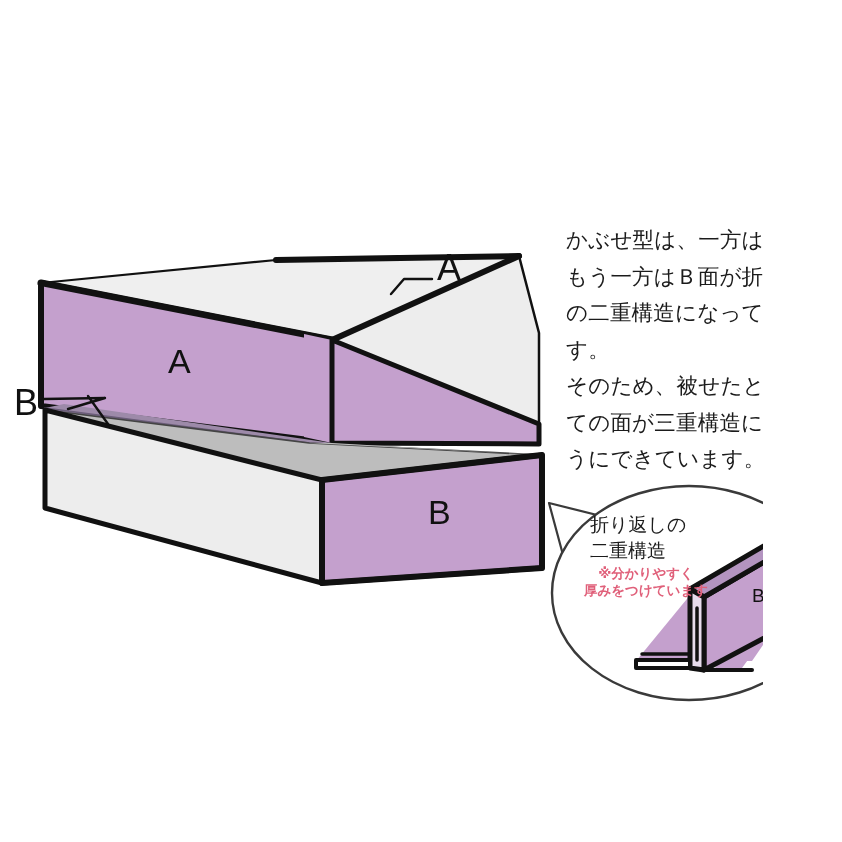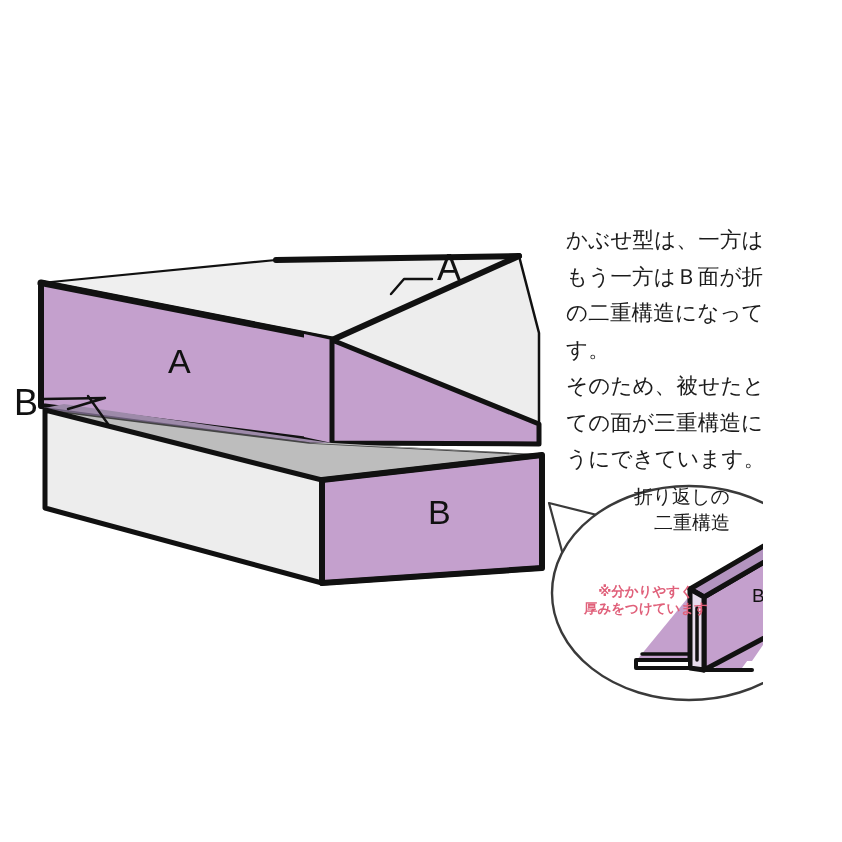--- a/index.html
+++ b/index.html
@@ -33,40 +33,39 @@
     width: 266px;
     font-size: 21.5px;
     line-height: 36.5px;
     color: #1b1b1b;
     letter-spacing: 0.2px;
     white-space: pre-line;
   }
   .callout-title {
     position: absolute;
     left: 590px;
-    top: 484px;
+    top: 512px;
     width: 140px;
     font-size: 19px;
     line-height: 26px;
     color: #1b1b1b;
-    text-align: right;
+    text-align: left;
     white-space: pre-line;
   }
   .callout-note {
     position: absolute;
     left: 576px;
     top: 566px;
     width: 140px;
     font-size: 13.5px;
     line-height: 16.5px;
     color: #e0607a;
     text-align: center;
     white-space: pre-line;
     font-weight: 600;
-    margin-top: 18px;
   }
   .face-letter {
     position: absolute;
     color: #111111;
     font-size: 34px;
     line-height: 1;
     font-weight: 400;
   }
   .lbl-A-face  { left: 168px; top: 344px; }
   .lbl-B-face  { left: 428px; top: 495px; }

